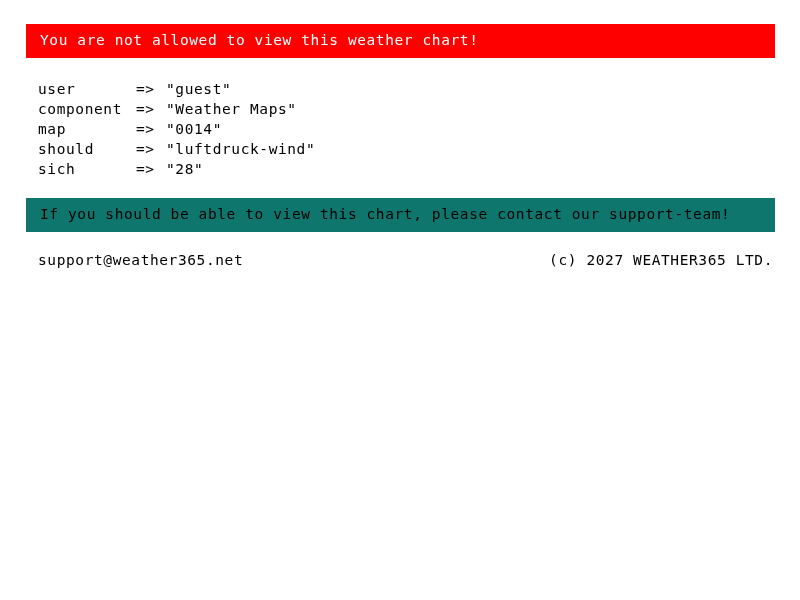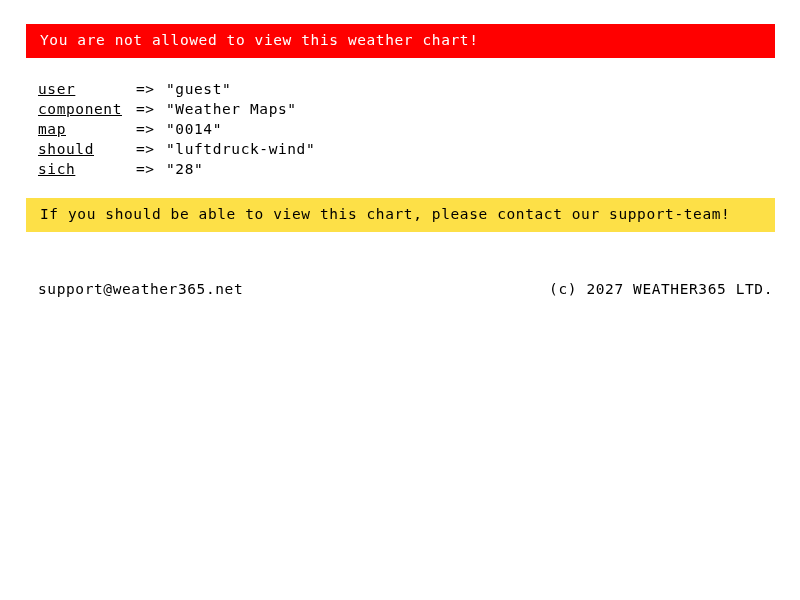--- a/index.html
+++ b/index.html
@@ -31,21 +31,21 @@
     letter-spacing: 0.6px;
     white-space: nowrap;
   }
   .banner-error {
     top: 24px;
     background: #ff0000;
     color: #ffffff;
   }
   .banner-info {
     top: 198px;
-    background: #fde047;
+    background: #0f766e;
     color: #000000;
   }
   .banner-line {
     display: block;
   }
 
   .params {
     position: absolute;
     left: 38px;
     top: 79px;
@@ -53,40 +53,38 @@
     line-height: 20px;
     letter-spacing: 0.6px;
   }
   .param-row {
     display: block;
     white-space: pre;
   }
   .param-key {
     display: inline-block;
     width: 98px;
-    text-decoration: underline;
   }
   .param-arrow {
     display: inline-block;
     width: 30px;
   }
   .param-val {
     display: inline-block;
   }
 
   .footer {
     position: absolute;
     left: 38px;
     top: 250px;
     width: 735px;
     font-size: 14.5px;
     line-height: 20px;
     letter-spacing: 0.6px;
     white-space: nowrap;
-    margin-top: 29px;
   }
   .footer-left {
     float: left;
   }
   .footer-right {
     float: right;
   }
 </style>
 </head>
 <body>

